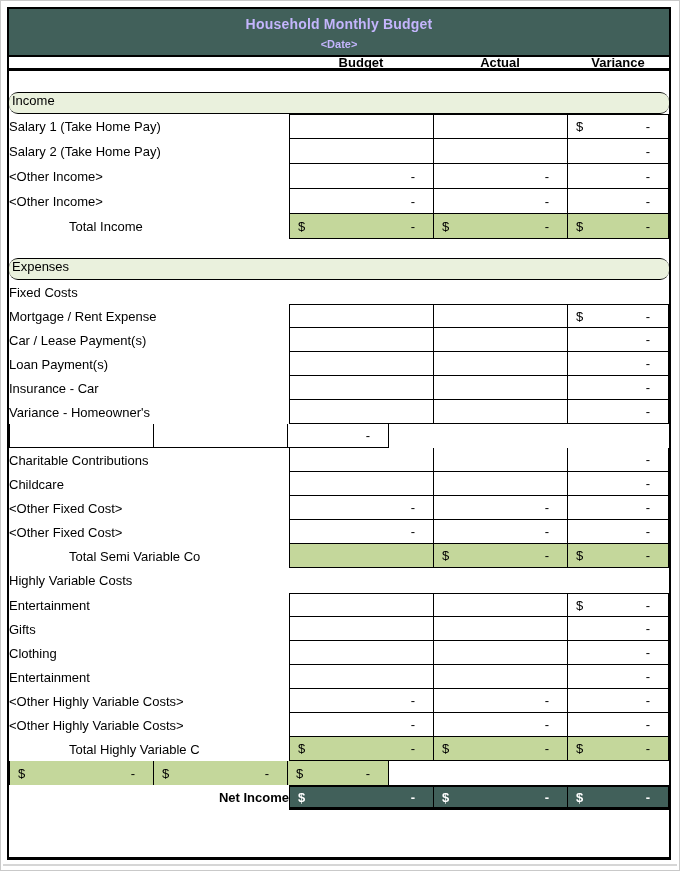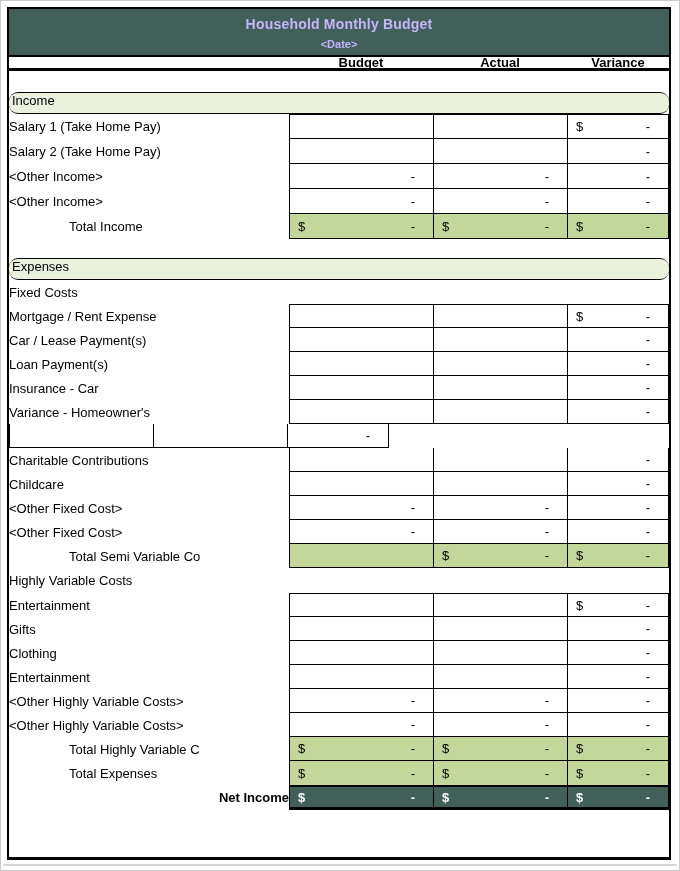--- a/index.html
+++ b/index.html
@@ -455,21 +455,20 @@
         <span class="cur">$</span>
         <span class="val">-</span>
       </div>
     <div class="cell v">
         <span class="cur">$</span>
         <span class="val">-</span>
       </div>
   </div>
 
   <div class="row tot pre-net">
-    <div class="lab indt">Total Expenses</div>
     <div class="cell b">
         <span class="cur">$</span>
         <span class="val">-</span>
       </div>
     <div class="cell a">
         <span class="cur">$</span>
         <span class="val">-</span>
       </div>
     <div class="cell v">
         <span class="cur">$</span>

